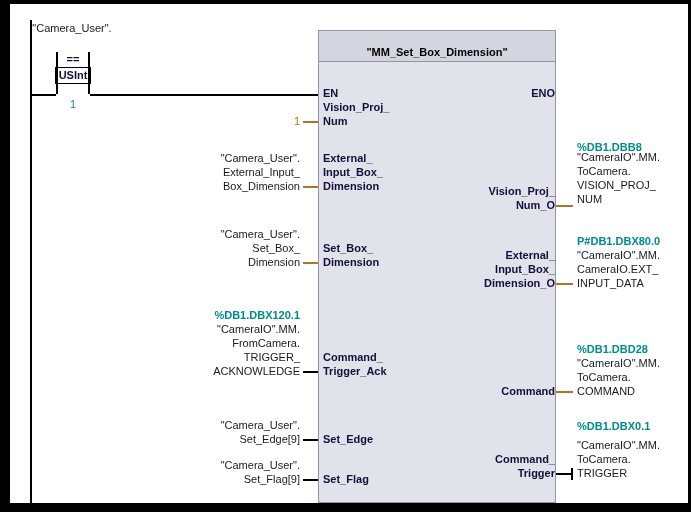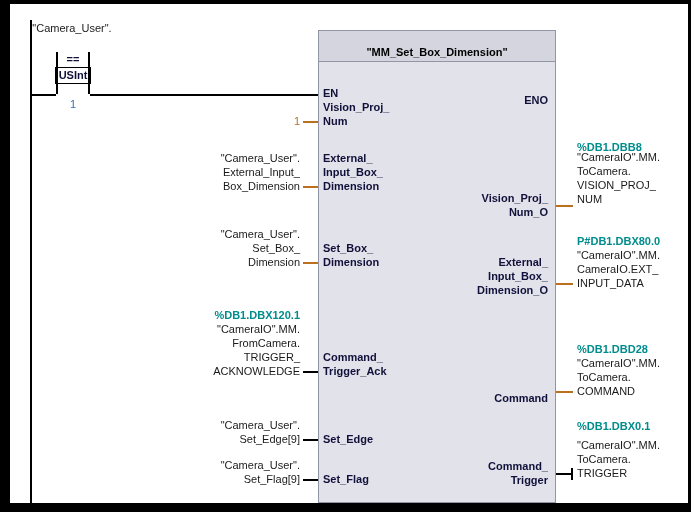--- a/index.html
+++ b/index.html
@@ -8,21 +8,21 @@
     font-family:"Liberation Sans",sans-serif;
   }
   .t{position:absolute;font:11px/13px "Liberation Sans",sans-serif;color:#1a1a1a;white-space:nowrap;}
   .param{font-weight:bold;color:#10103a;}
   .teal{font-weight:bold;color:#008c8c;}
   .olive{font-weight:bold;color:#6e6e14;}
   .tan{color:#bc6f1f;}
   .blue{color:#2e74b5;}
   .ctr{text-align:center;}
   .lops{right:391px;text-align:right;}      
-  .rparam{right:143px;text-align:right;margin-top:7px;}    
+  .rparam{right:136px;text-align:right;}    
   .rops{left:577px;}                        
   .lparam{left:323px;}
   .wire{position:absolute;background:#000;}
   .stub{position:absolute;height:2px;background:#000;}
   .stub.tanline{background:#bc6f1f;}
   .framebar{position:absolute;background:#000;}
   #fb-block{position:absolute;left:318px;top:30px;width:238px;height:473px;
     background:#e2e2ea;border:1px solid #9295a6;box-sizing:border-box;}
   #fb-header{position:absolute;left:318px;top:30px;width:238px;height:32px;
     background:#d5d5df;border:1px solid #9295a6;box-sizing:border-box;}

